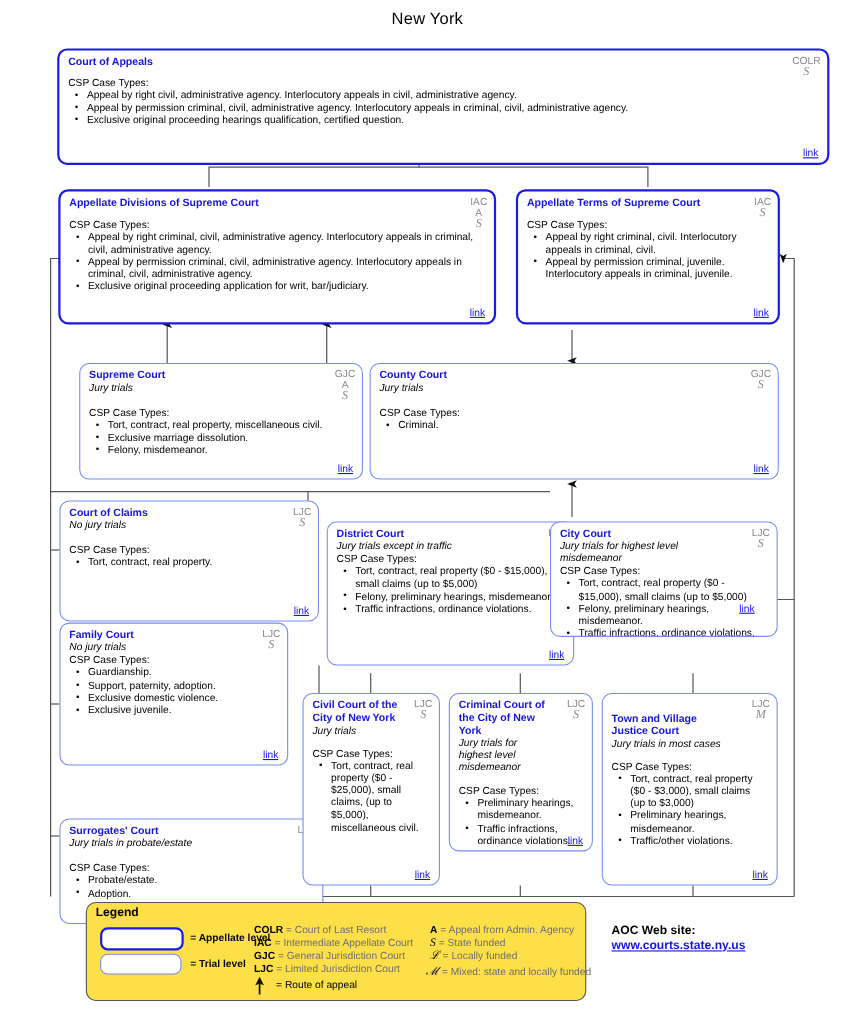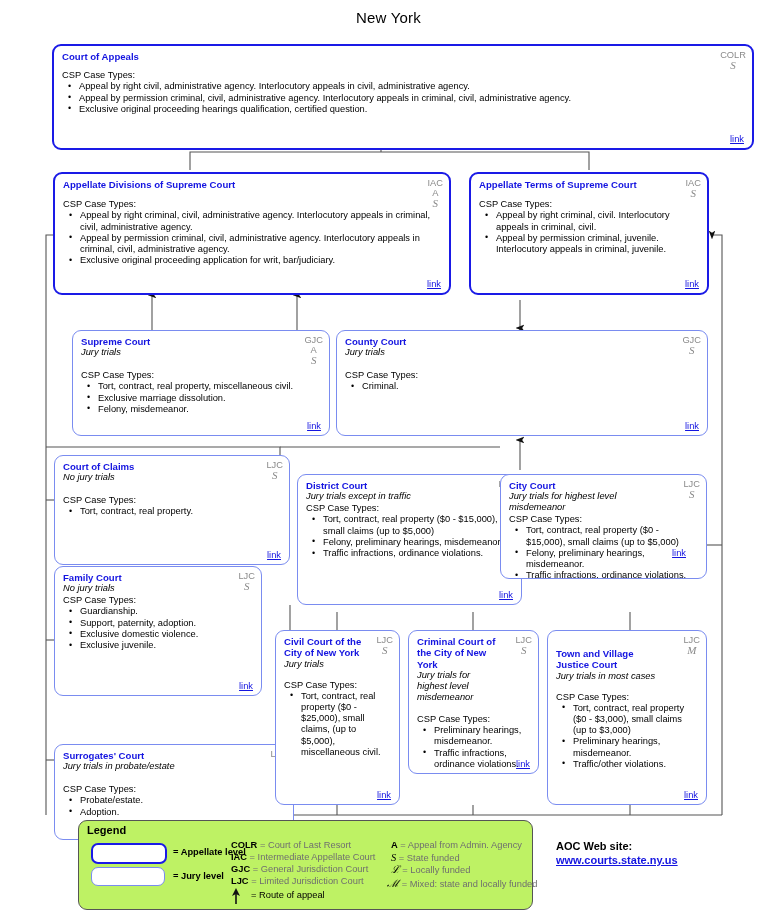--- a/index.html
+++ b/index.html
@@ -62,21 +62,21 @@
   .code .aa{display:block;font-size:9.3px;line-height:10px;}
 
   .lnk{
     position:absolute;color:#1414e0;font-size:9.3px;
     text-decoration:underline;cursor:pointer;
   }
 
   
   .legend{
     position:absolute;left:78px;top:820px;width:455px;height:90px;
-    border:1px solid #555;border-radius:9px;background:#bef264;box-sizing:border-box;
+    border:1px solid #555;border-radius:9px;background:#fde047;box-sizing:border-box;
   }
   .legend .lg-title{position:absolute;left:8px;top:3px;font-size:11px;font-weight:bold;}
   .sw{position:absolute;border-radius:7px;background:#fff;}
   .sw.app{left:12px;top:22px;width:72px;height:17px;border:2.4px solid #1a1ae6;}
   .sw.tri{left:12px;top:46px;width:72px;height:17px;border:1.2px solid #7a8cf0;}
   .sw-lab{position:absolute;font-size:9.3px;font-weight:bold;}
   .abbr{position:absolute;font-size:9.3px;line-height:11.6px;color:#6f6f6f;white-space:nowrap;}
   .abbr b{color:#000;font-weight:bold;}
   .abbr i.ser{font-family:"Liberation Serif", serif;font-style:italic;color:#000;font-size:10.5px;}
   .route{position:absolute;font-size:9.3px;}
@@ -389,21 +389,21 @@
     </div>
   </div>
 
   <div class="legend">
     <div class="lg-title">Legend</div>
 
     <div class="sw app"></div>
     <div class="sw-lab" style="left:94px;top:26px;">= Appellate level</div>
 
     <div class="sw tri"></div>
-    <div class="sw-lab" style="left:94px;top:50px;">= Jury level</div>
+    <div class="sw-lab" style="left:94px;top:50px;">= Trial level</div>
 
     <div class="abbr" style="left:152px;top:19px;text-align:center;">
       <b>COLR</b>
       <span>= Court of Last Resort</span>
     </div>
     <div class="abbr" style="left:152px;top:31px;">
       <b>IAC</b>
       <span>= Intermediate Appellate Court</span>
     </div>
     <div class="abbr" style="left:152px;top:43px;">

